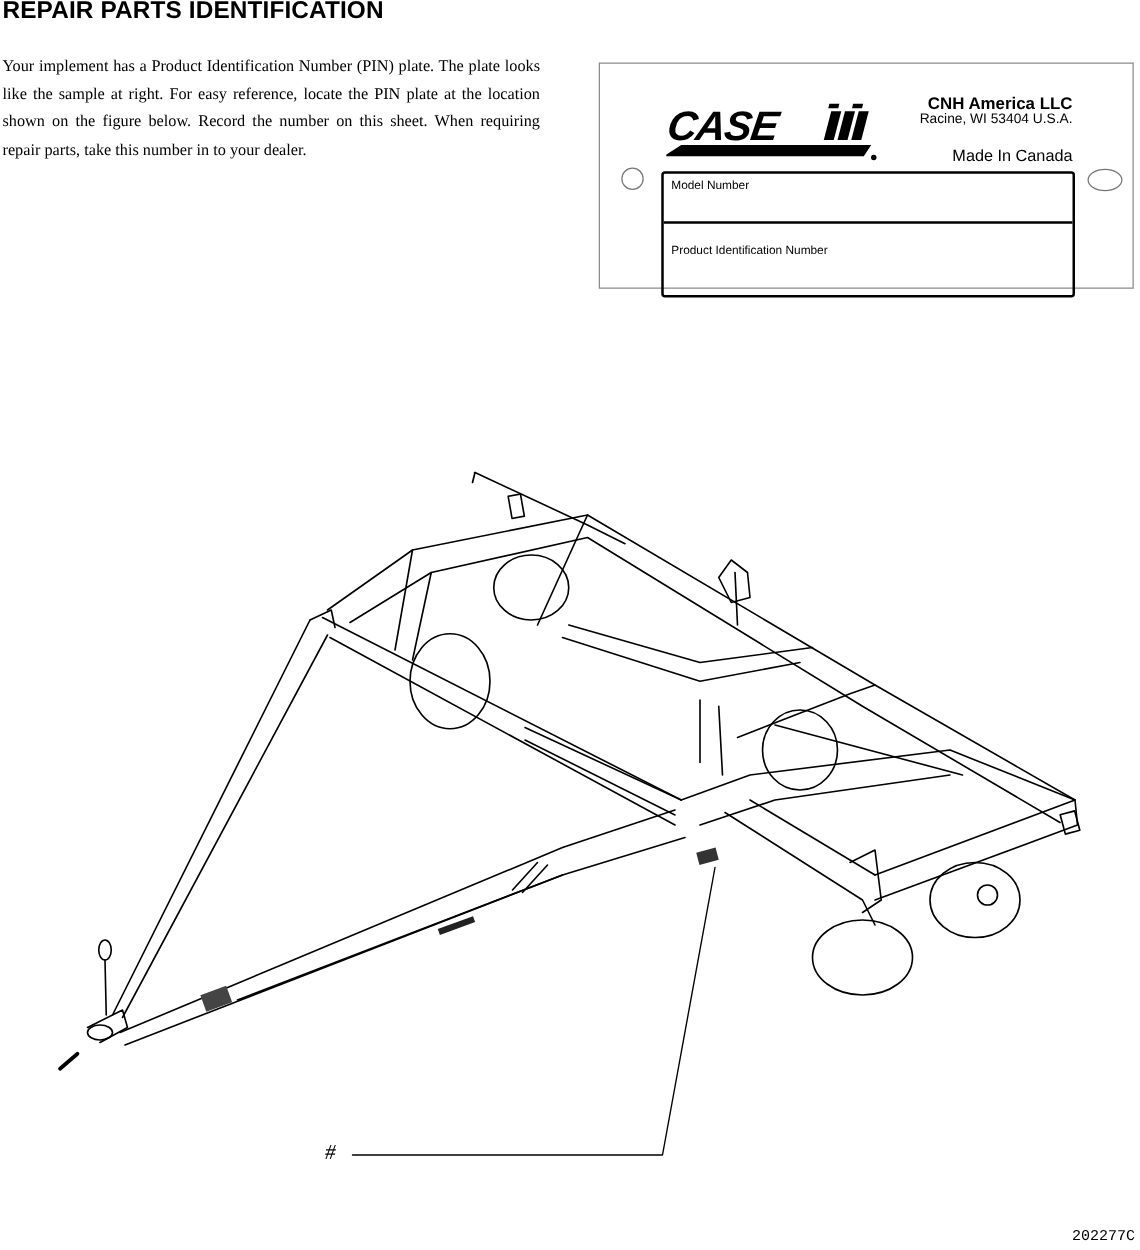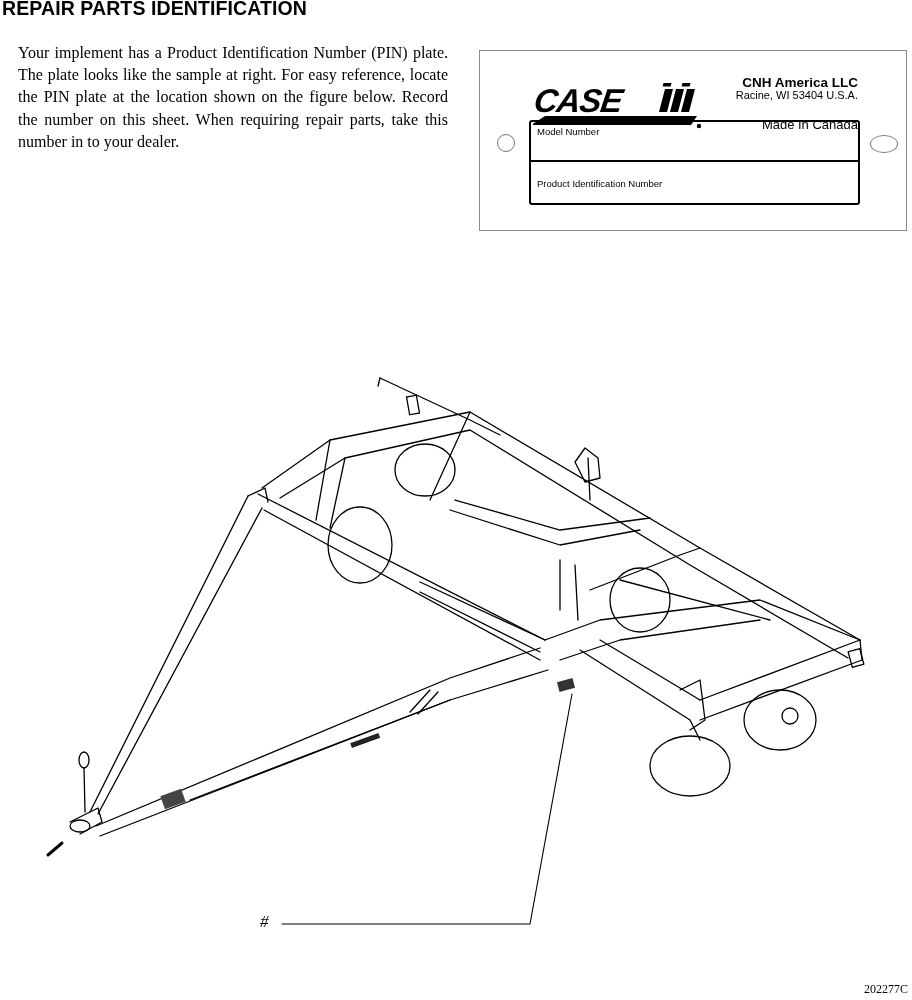--- a/index.html
+++ b/index.html
@@ -2,22 +2,22 @@
 <html><head>
 <meta charset="utf-8">
 <style>
   html, body { margin: 0; padding: 0; background: #ffffff; }
   body { width: 912px; height: 1000px; position: relative; overflow: hidden; font-family: "Liberation Serif", serif; color: #000; }
   .title {
     position: absolute; left: 2px; top: -3px;
     font-family: "Liberation Sans", sans-serif; font-weight: bold; font-size: 19.5px; letter-spacing: 0.1px;
   }
   .intro {
-    position: absolute; left: 18px; top: 42px; width: 430px;
-    font-size: 16px; line-height: 22.2px; text-align: justify;
+    position: absolute; left: 2px; top: 42px; width: 430px;
+    font-size: 13px; line-height: 22.2px; text-align: justify;
   }
   .plate {
     position: absolute; left: 479px; top: 50px; width: 428px; height: 181px;
     border: 1px solid #8a8a8a; box-sizing: border-box; background: #fff;
   }
   .plate .company {
     position: absolute; right: 48px; top: 7px; text-align: right;
     font-family: "Liberation Sans", sans-serif; line-height: 12px; margin-top: 19px;
   }
   .plate .company .name { font-weight: bold; font-size: 13.5px; }
@@ -29,34 +29,34 @@
   .plate .logo { position: absolute; left: 53px; top: 30px; }
   .plate .hole-left {
     position: absolute; left: 17px; top: 83px; width: 16px; height: 16px;
     border: 1px solid #777; border-radius: 50%;
   }
   .plate .hole-right {
     position: absolute; right: 8px; top: 84px; width: 26px; height: 16px;
     border: 1px solid #777; border-radius: 50%;
   }
   .plate .fields {
-    position: absolute; left: 49px; top: 69px; width: 331px; height: 85px;
+    position: absolute; left: 49px; top: 86px; width: 331px; height: 101px;
     border: 2.5px solid #000; border-radius: 3px; box-sizing: border-box;
   }
   .plate .field { position: absolute; left: 0; right: 0; font-family: "Liberation Sans", sans-serif; font-size: 9.5px; padding-left: 6px; }
   .plate .field.model { top: 0; height: 40px; border-bottom: 2.5px solid #000; padding-top: 4px; box-sizing: border-box; }
   .plate .field.pin { top: 40px; height: 40px; padding-top: 16px; box-sizing: border-box; }
   .drawing { position: absolute; left: 0; top: 360px; }
   .callout-label {
     position: absolute; left: 260px; top: 912px;
     font-family: "Liberation Serif", serif; font-style: italic; font-size: 17px;
   }
   .fig-number {
     position: absolute; right: 4px; top: 982px;
-    font-family: Liberation Serif, serif; font-size: 12px;
+    font-family: Liberation Mono, monospace; font-size: 12px;
   }
 </style>
 </head>
 <body>
 
 <div class="title">REPAIR PARTS IDENTIFICATION</div>
 <div class="intro">Your implement has a Product Identification Number (PIN) plate.  The plate looks like the sample at right.  For easy reference, locate the PIN plate at the location shown on the figure below.  Record the number on this sheet.  When requiring repair parts, take this number in to your dealer.</div>
 
 <div class="plate">
   <div class="hole-left"></div>

